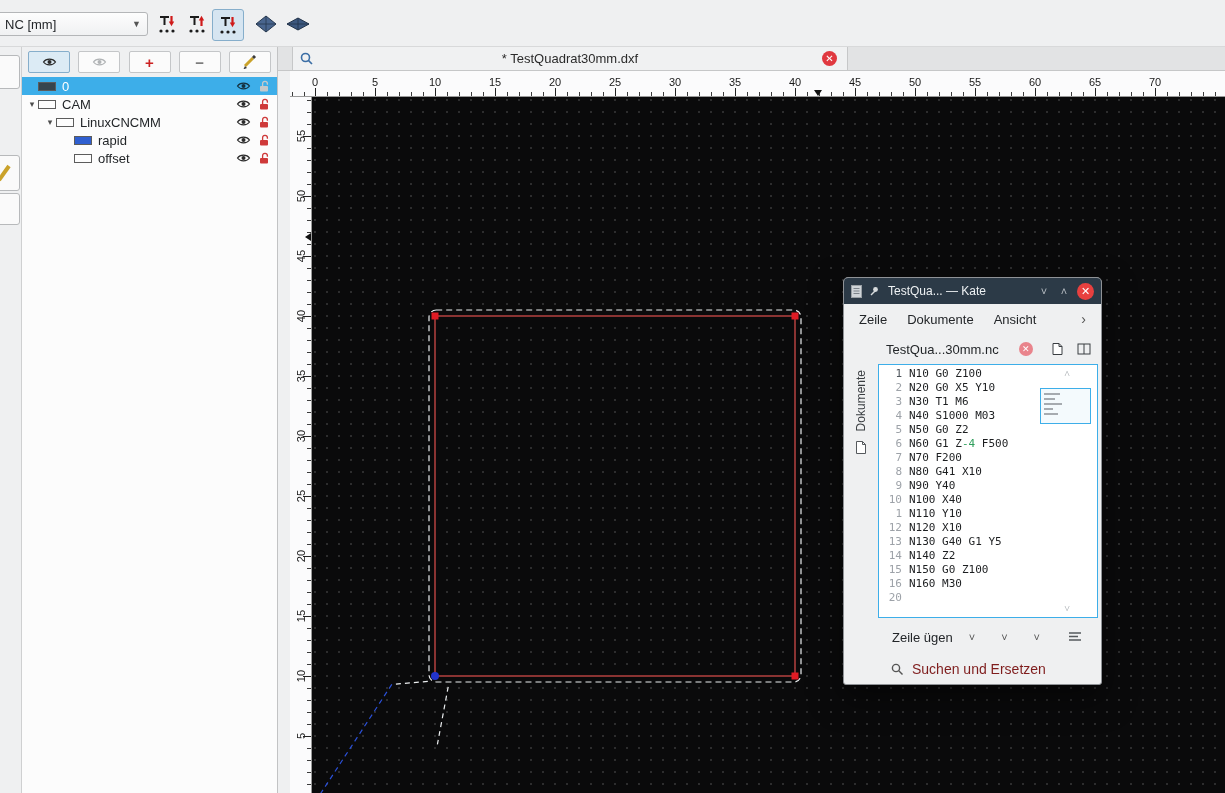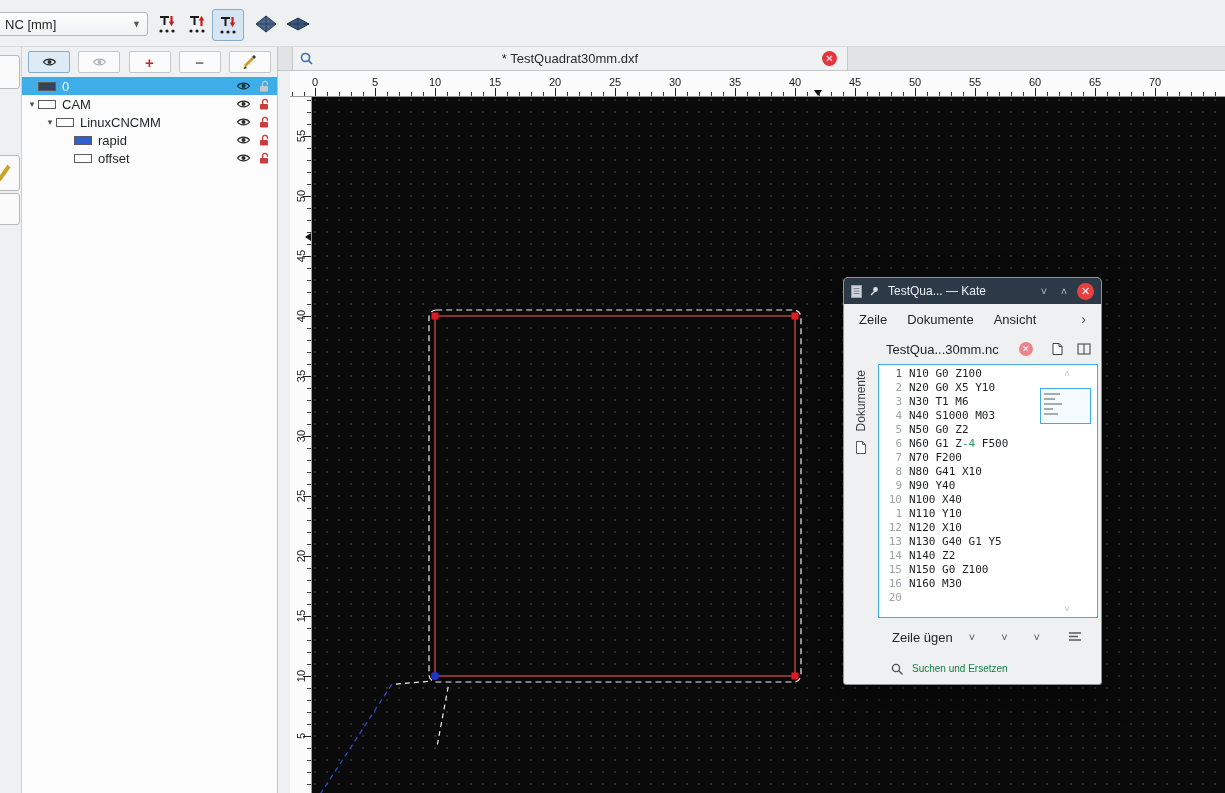--- a/index.html
+++ b/index.html
@@ -82,21 +82,21 @@
   .code-text{white-space:pre;color:#1c1e20;}
   .minimap{position:absolute;right:1px;top:1px;width:58px;bottom:1px;background:#fff;}
   .mm-chev{position:absolute;left:50%;transform:translateX(-50%);color:#9aa0a5;font-size:10px;}
   .mm-up{top:2px;} .mm-down{bottom:2px;}
   .mm-box{position:absolute;left:2px;right:5px;top:22px;height:34px;border:1px solid #3daee9;background:#f4fafd;}
   .mm-bar{position:absolute;left:3px;height:2px;background:#a6abb0;}
   .kate-toolrow{position:absolute;left:0;top:345px;right:7px;height:28px;display:flex;align-items:center;padding:0 12px 0 40px;font-size:13px;color:#232629;margin-left:8px;}
   .line-combo{display:flex;align-items:center;gap:16px;}
   .tool-chevron{color:#555;font-size:11px;margin-left:26px;}
   .justify-icon{margin-left:auto;line-height:0;}
-  .kate-searchrow{position:absolute;left:0;top:373px;right:0;height:35px;display:flex;align-items:center;gap:8px;padding-left:46px;font-size:10px;color:#15803d;}
+  .kate-searchrow{position:absolute;left:0;top:373px;right:0;height:35px;display:flex;align-items:center;gap:8px;padding-left:46px;font-size:14px;color:#7f1d1d;}
 </style>
 </head>
 <body>
 
 <div id="root">
 
   <div class="top-toolbar">
     <div class="combo">
       <span>NC [mm]</span>
       <span class="combo-arrow">▼</span>

